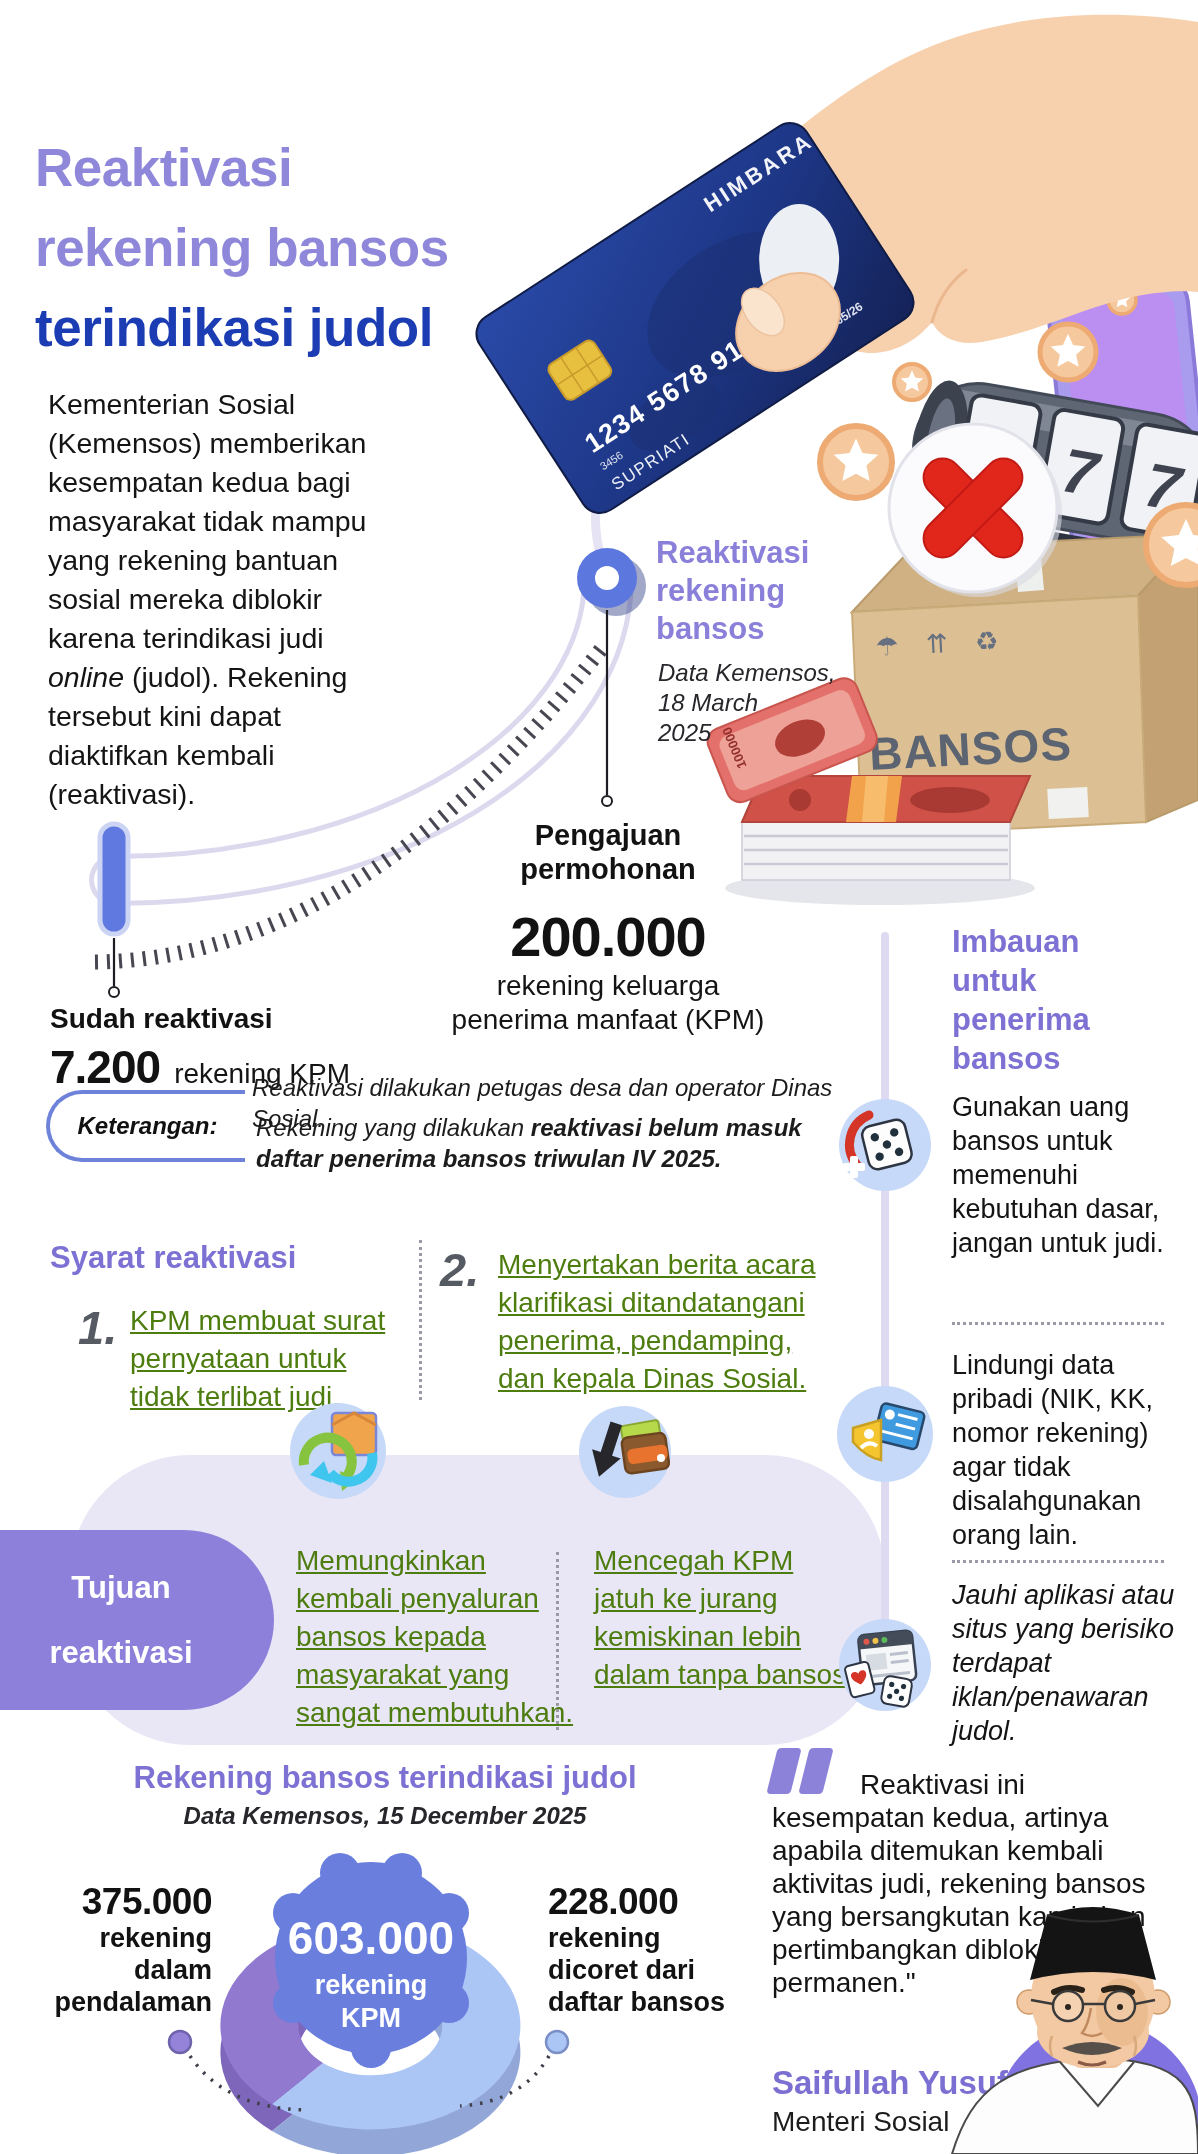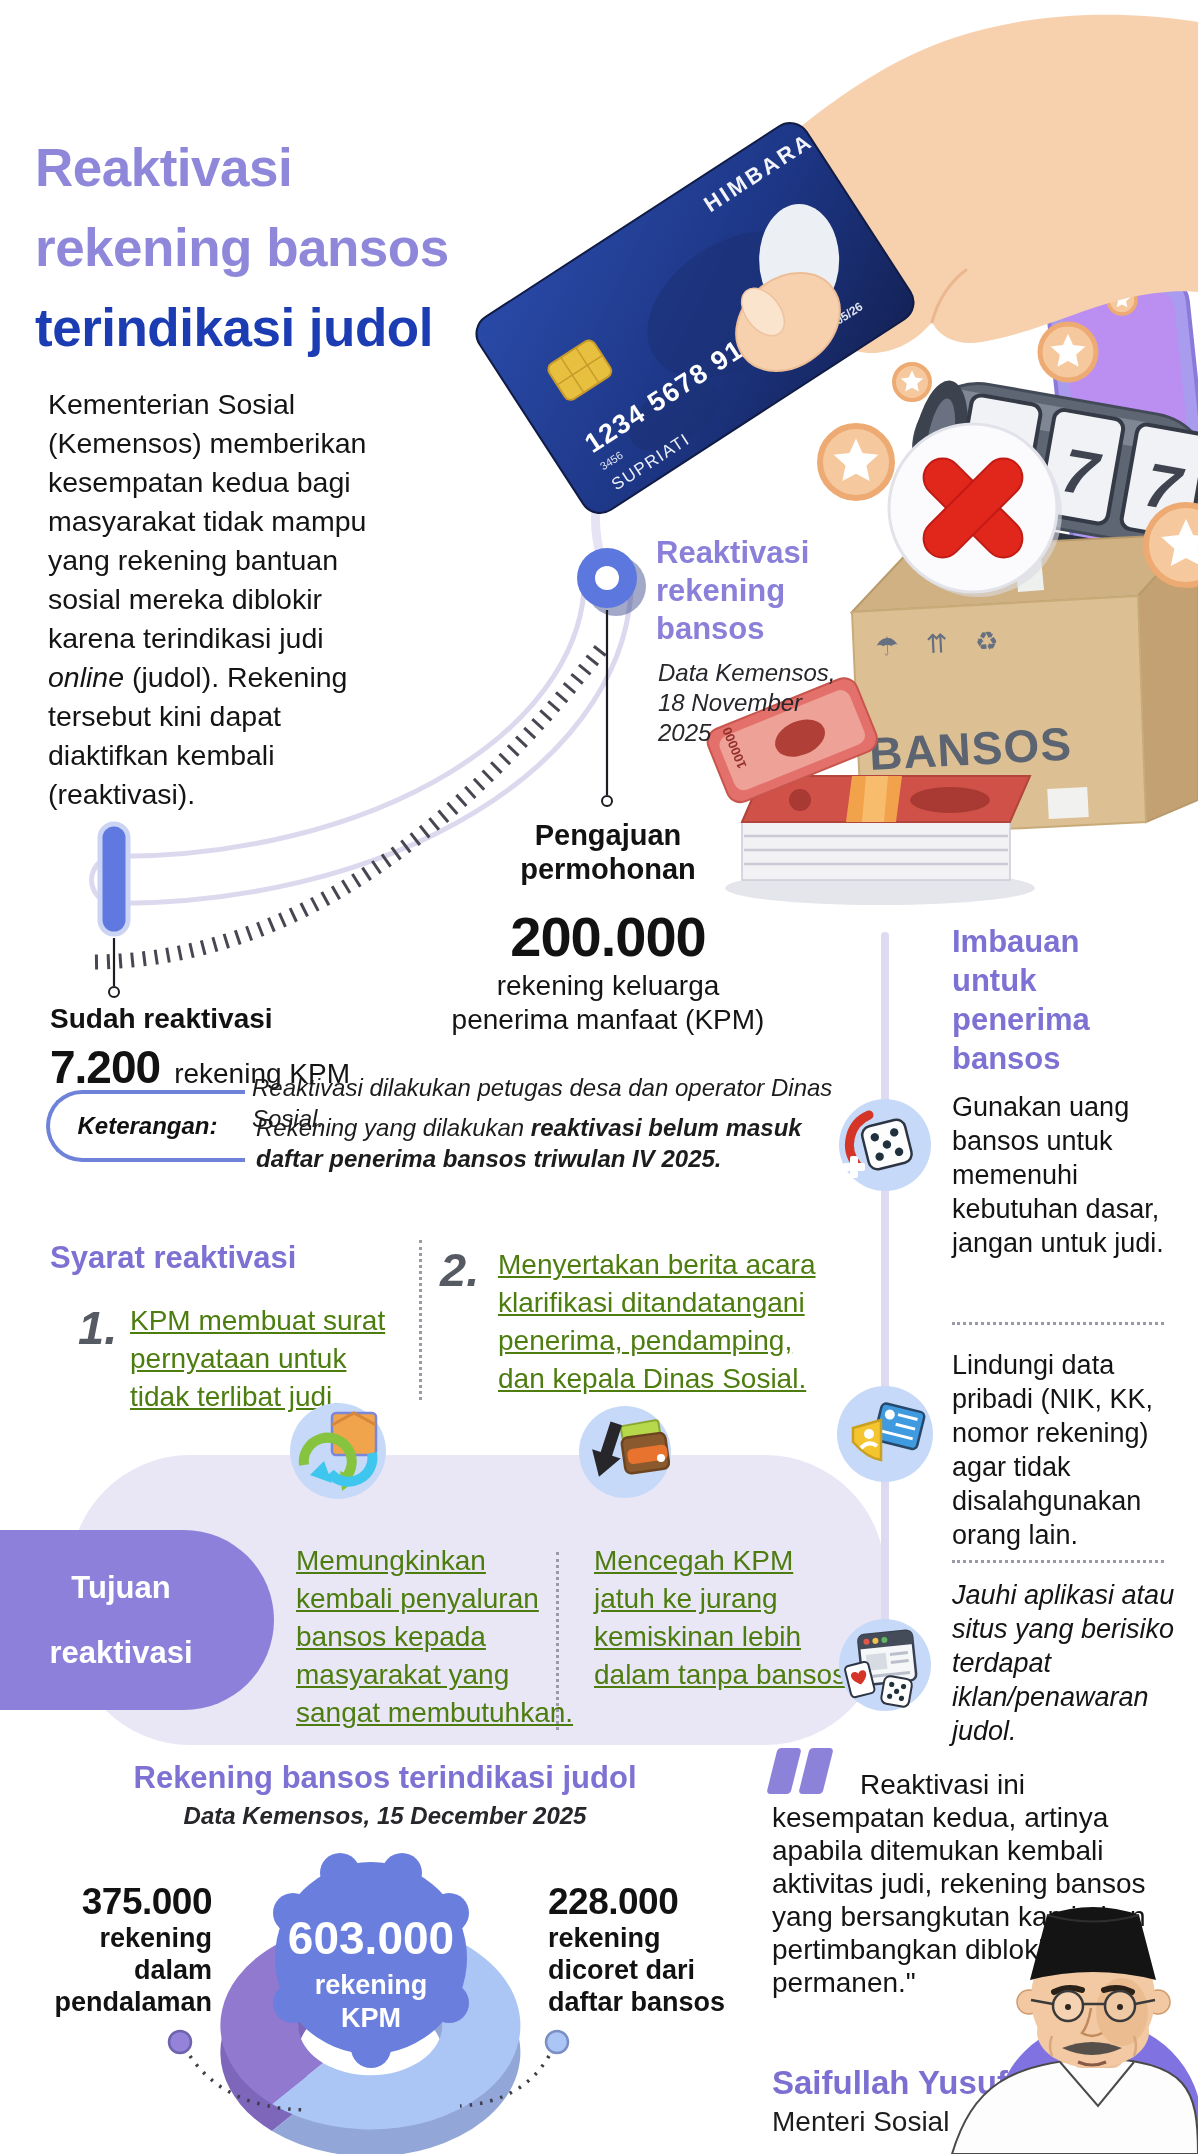--- a/index.html
+++ b/index.html
@@ -204,21 +204,21 @@
     <span>Kementerian Sosial (Kemensos) memberikan kesempatan kedua bagi masyarakat tidak mampu yang rekening bantuan sosial mereka diblokir karena terindikasi judi </span><i>online</i><span> (judol). Rekening tersebut kini dapat diaktifkan kembali (reaktivasi).</span>
   </p>
 
   <div class="abs node-head" style="left:656px;top:534px;">
     <span style="display:block">Reaktivasi</span>
     <span style="display:block">rekening</span>
     <span style="display:block">bansos</span>
   </div>
   <div class="abs src" style="left:658px;top:658px;">
     <span style="display:block">Data Kemensos,</span>
-    <span style="display:block">18 November</span>
+    <span style="display:block">18 March</span>
     <span style="display:block">2025</span>
   </div>
 
   <div class="abs" style="left:448px;top:818px;width:320px;text-align:center;">
     <div class="stat-label">Pengajuan</div>
     <div class="stat-label">permohonan</div>
     <div class="stat-value" style="margin-top:18px;">200.000</div>
     <div class="stat-unit">rekening keluarga</div>
     <div class="stat-unit">penerima manfaat (KPM)</div>
   </div>

